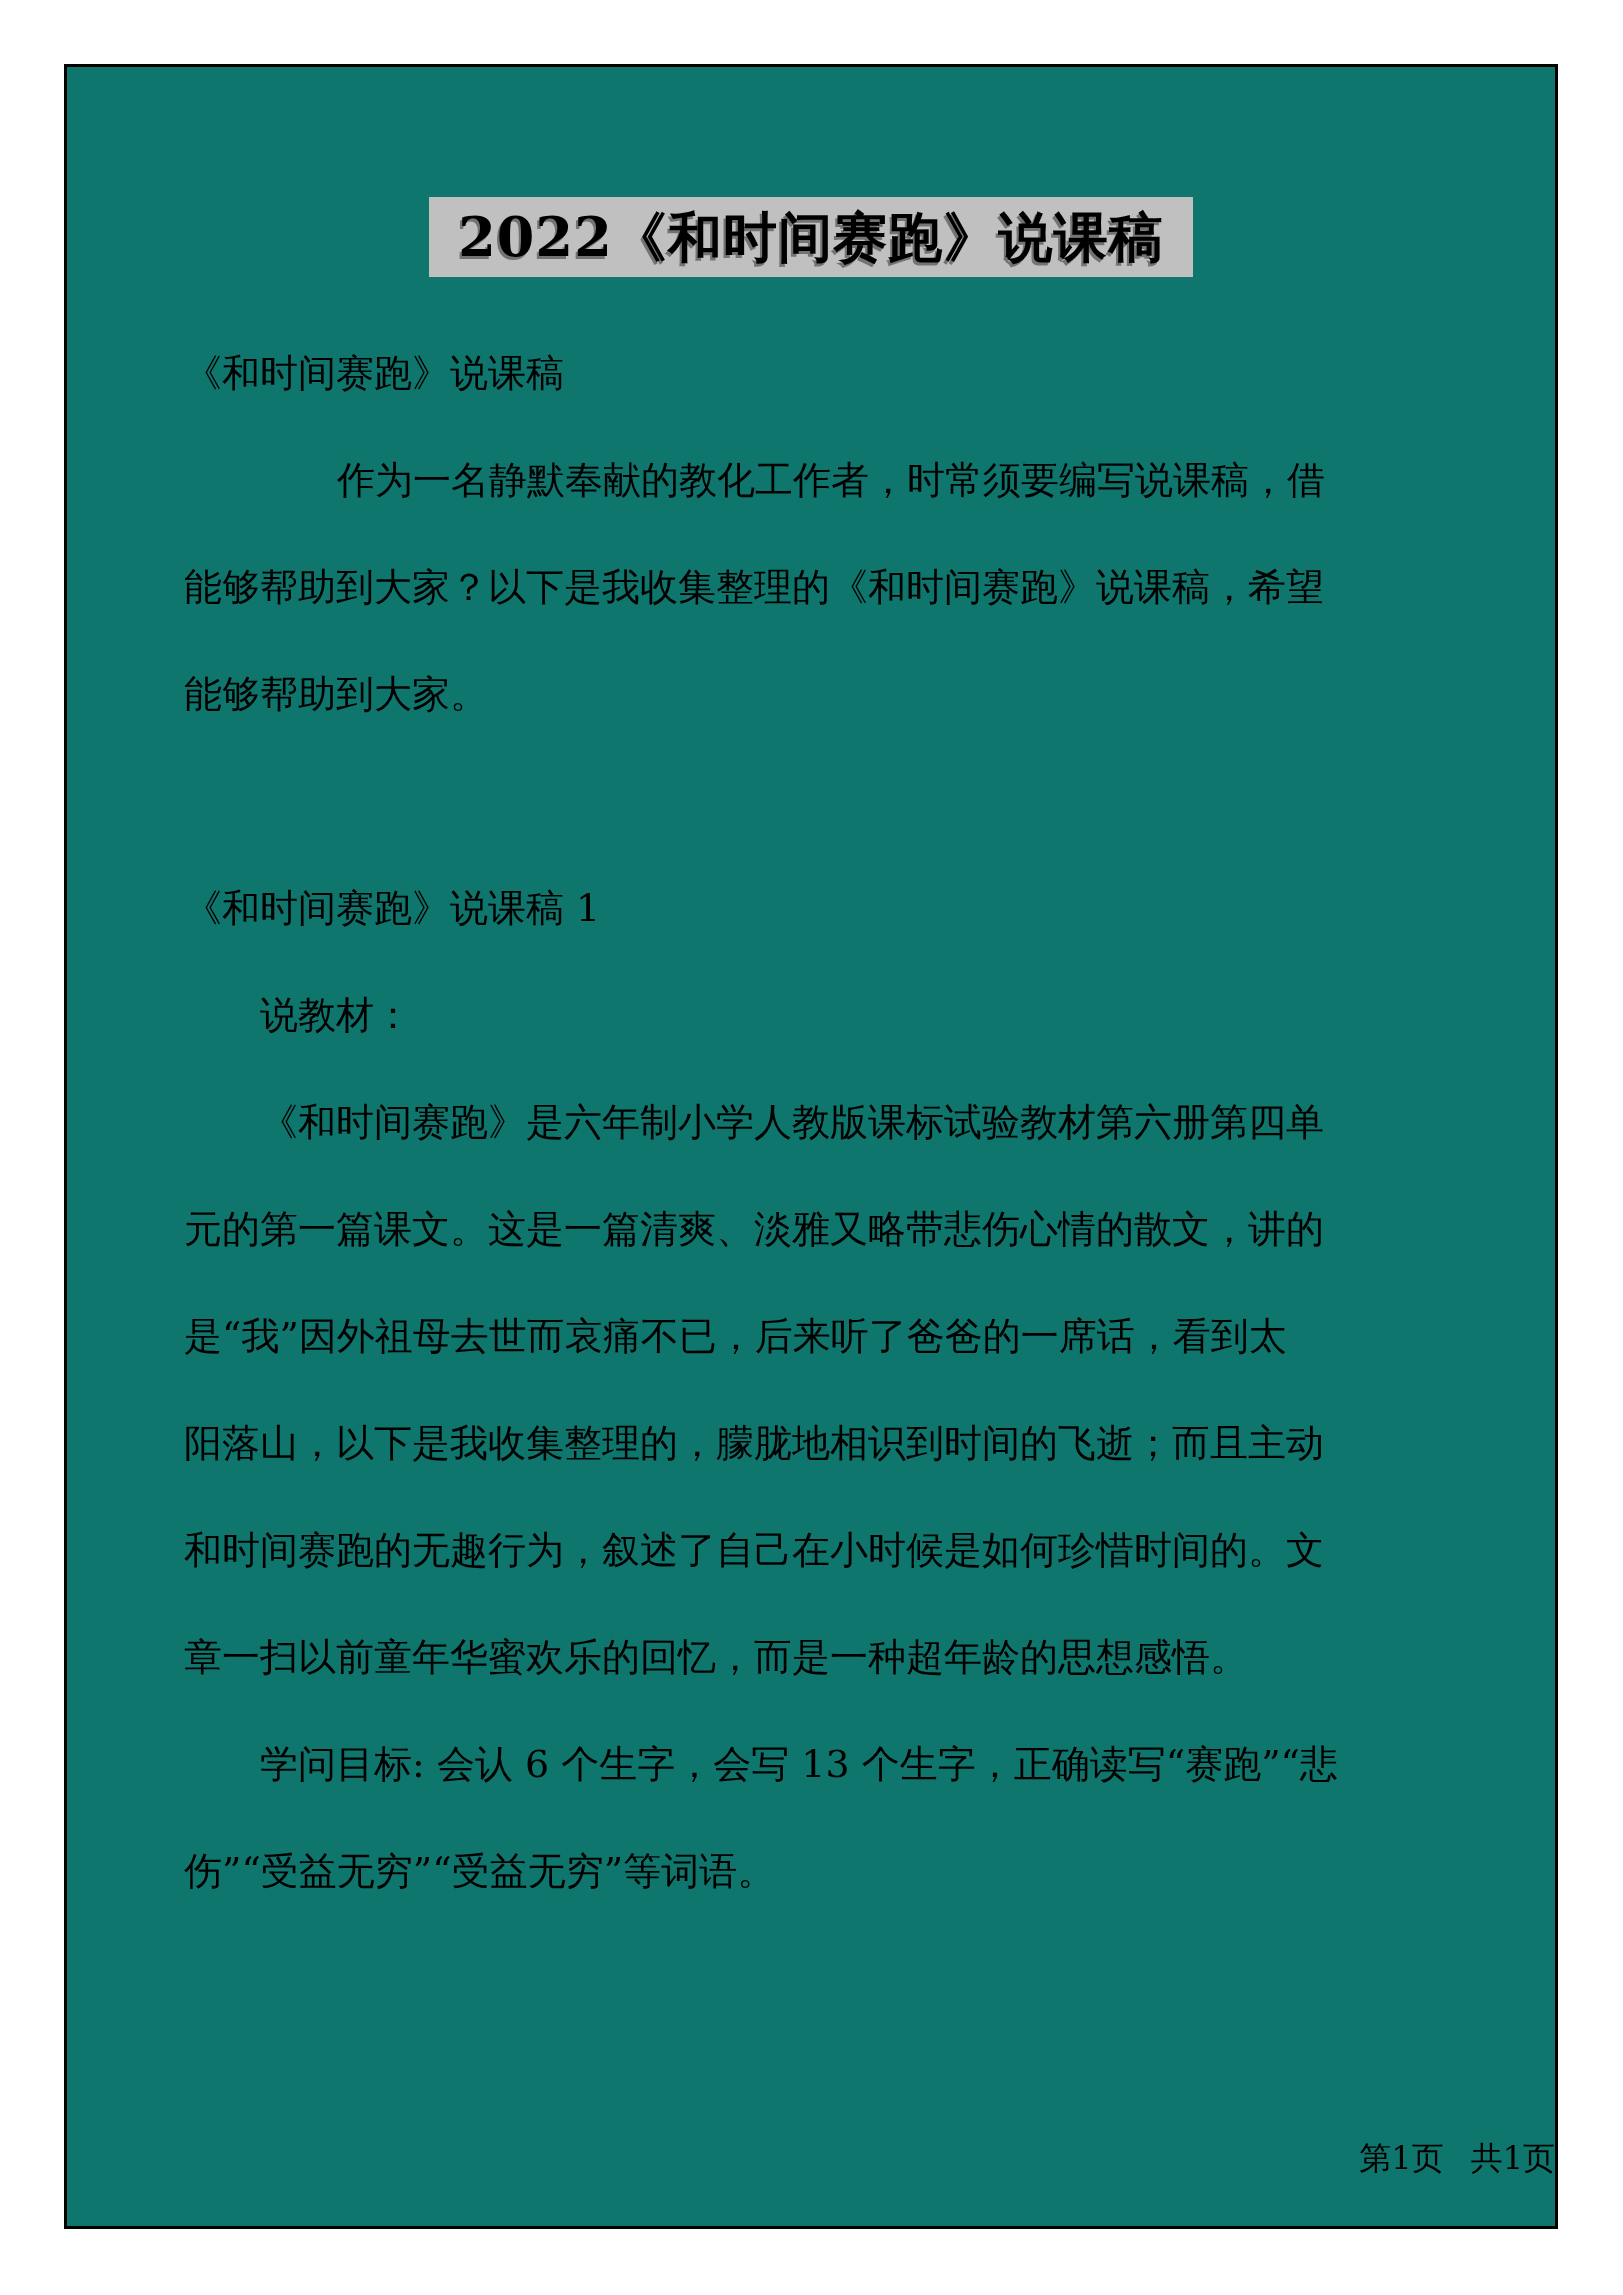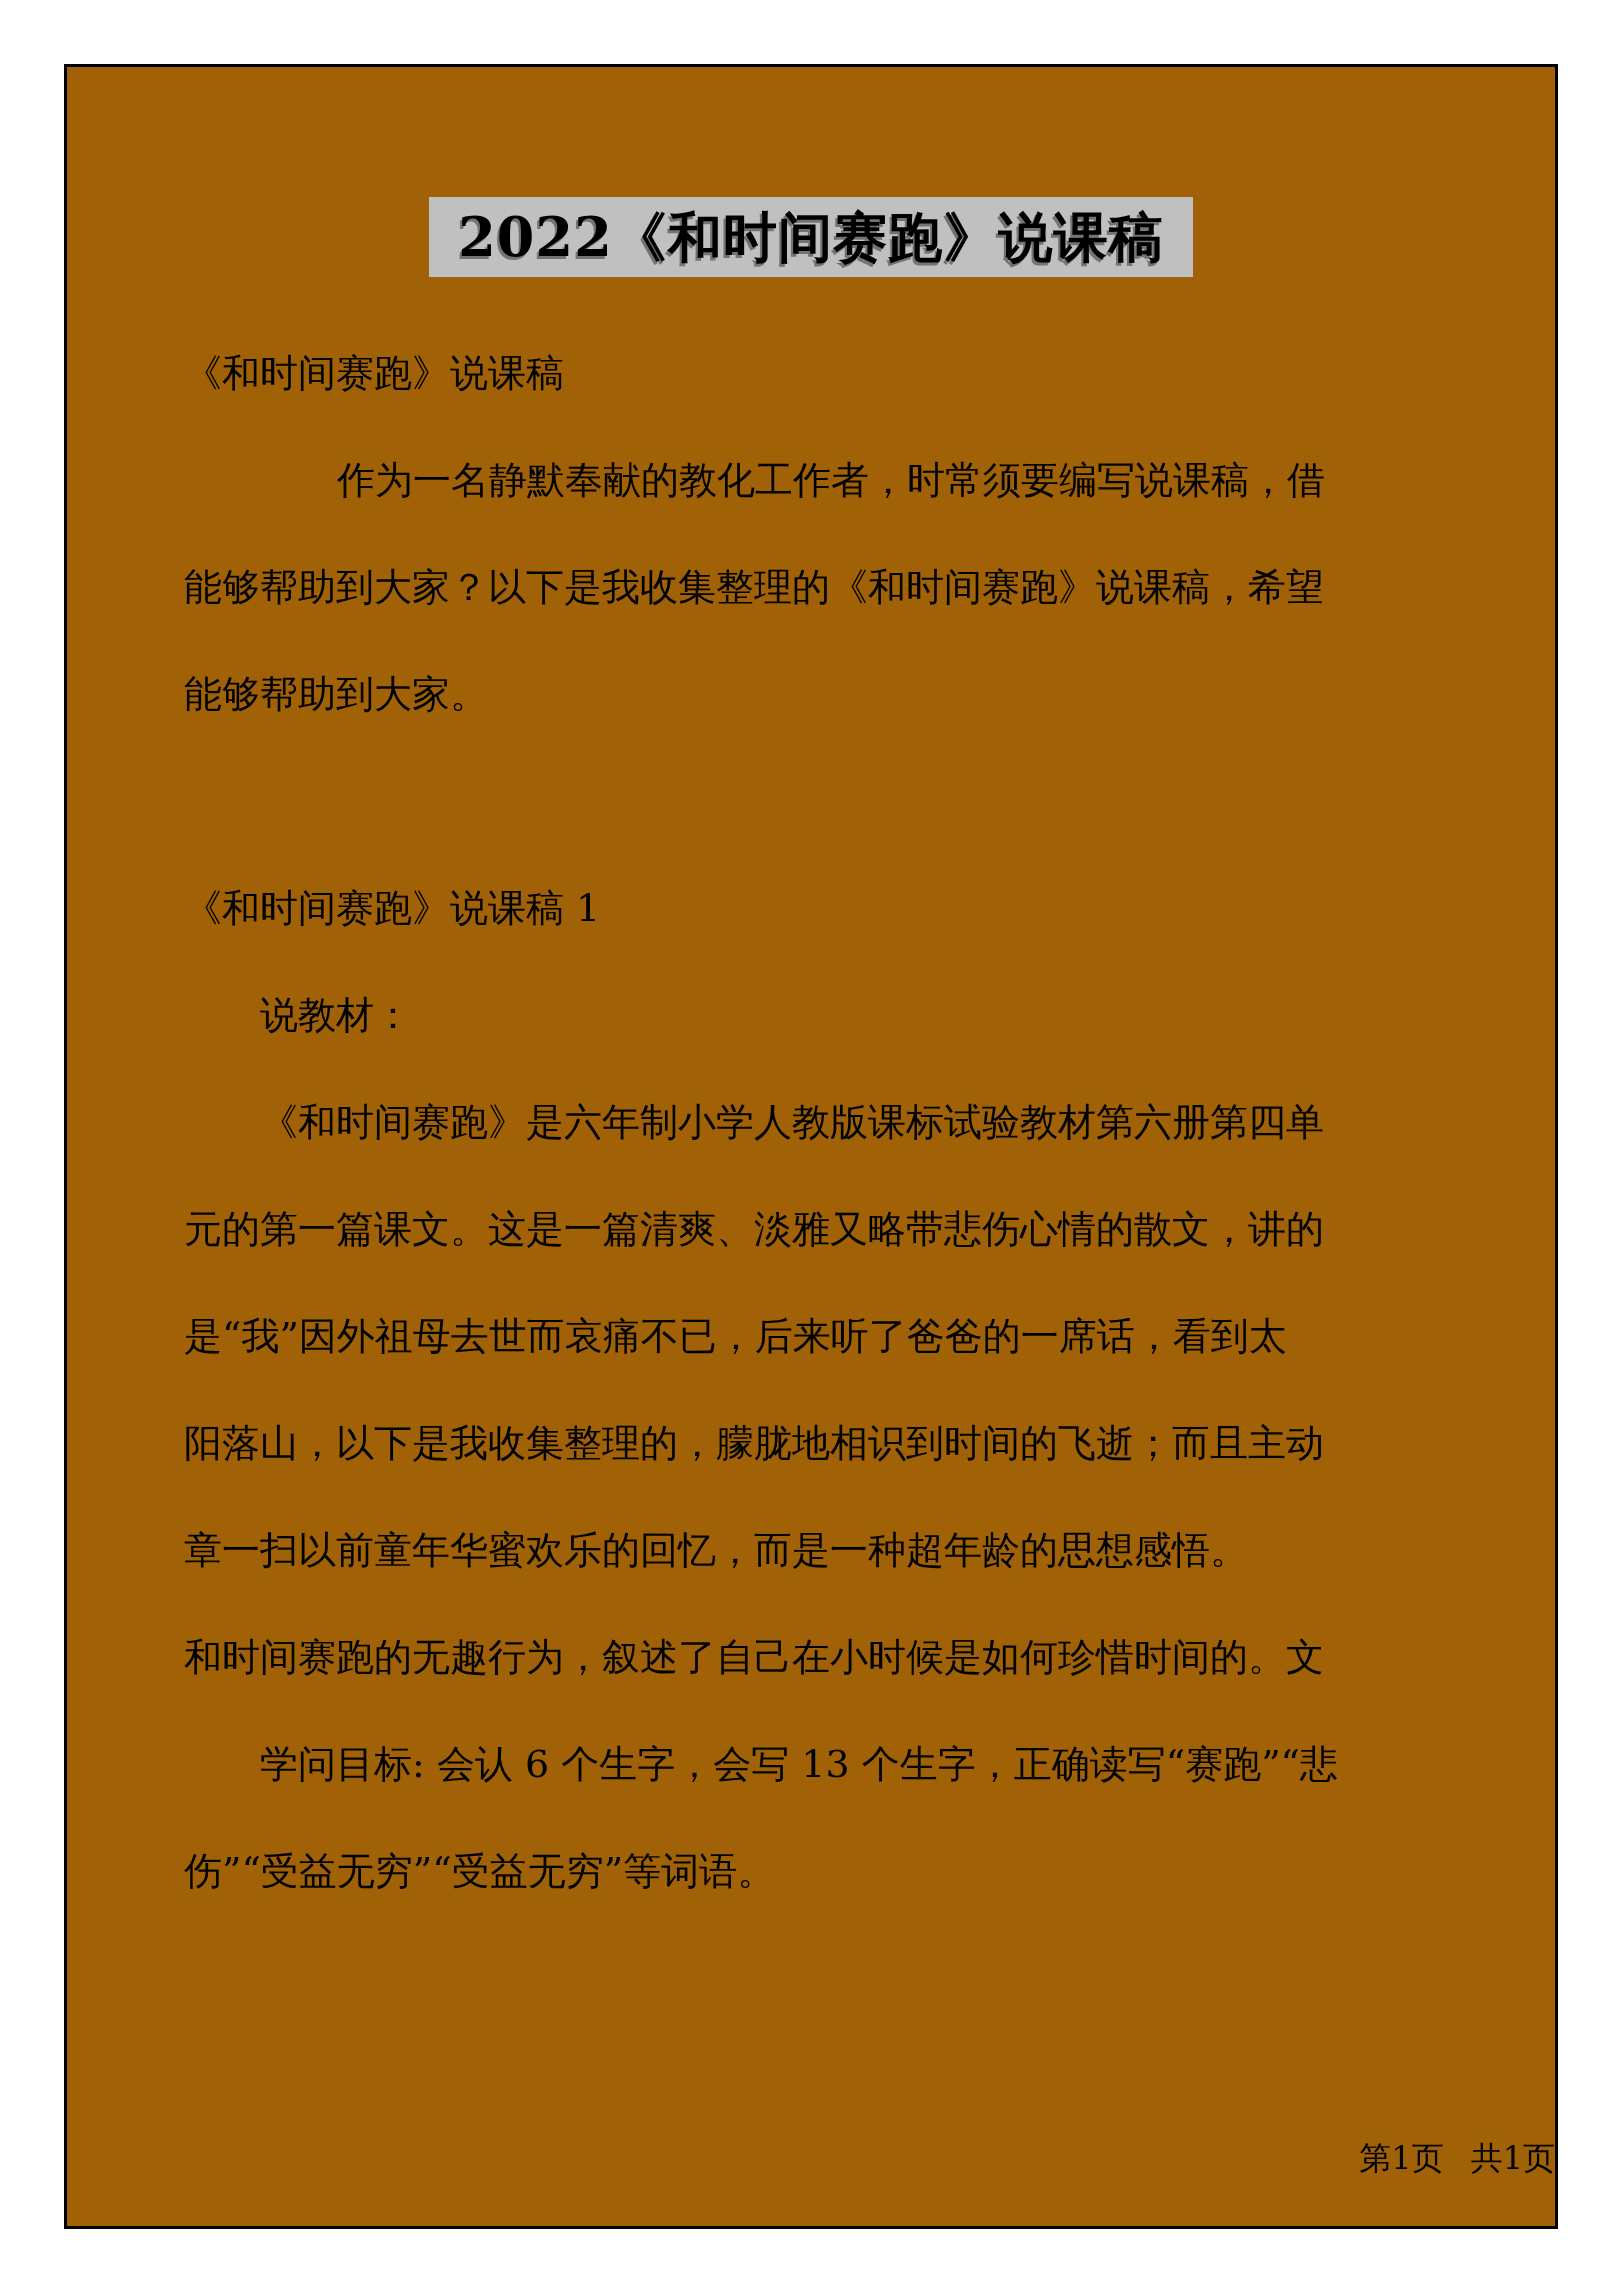--- a/index.html
+++ b/index.html
@@ -15,21 +15,21 @@
     font-family: "DejaVu Serif", "Liberation Serif", serif;
   }
   .page-border {
     position: absolute;
     left: 64px;
     top: 64px;
     width: 1494px;
     height: 2165px;
     border: 3.9px solid #000000;
     box-sizing: border-box;
-    background: #a16207;
+    background: #0f766e;
   }
   .title-row {
     margin-top: 130px;
     text-align: center;
   }
   .doc-title {
     display: inline-block;
     margin: 0;
     font-size: 54px;
     line-height: 80px;
@@ -81,22 +81,22 @@
       <div class="text-line indent-4">作为一名静默奉献的教化工作者，时常须要编写说课稿，借</div>
       <div class="text-line indent-0">能够帮助到大家？以下是我收集整理的《和时间赛跑》说课稿，希望</div>
       <div class="text-line indent-0">能够帮助到大家。</div>
       <div class="text-line indent-0">&nbsp;</div>
       <div class="text-line indent-0">《和时间赛跑》说课稿 1</div>
       <div class="text-line indent-2">说教材：</div>
       <div class="text-line indent-2">《和时间赛跑》是六年制小学人教版课标试验教材第六册第四单</div>
       <div class="text-line indent-0">元的第一篇课文。这是一篇清爽、淡雅又略带悲伤心情的散文，讲的</div>
       <div class="text-line indent-0">是“我”因外祖母去世而哀痛不已，后来听了爸爸的一席话，看到太</div>
       <div class="text-line indent-0">阳落山，以下是我收集整理的，朦胧地相识到时间的飞逝；而且主动</div>
+      <div class="text-line indent-0">和时间赛跑的无趣行为，叙述了自己在小时候是如何珍惜时间的。文</div>
       <div class="text-line indent-0">章一扫以前童年华蜜欢乐的回忆，而是一种超年龄的思想感悟。</div>
-      <div class="text-line indent-0">和时间赛跑的无趣行为，叙述了自己在小时候是如何珍惜时间的。文</div>
       <div class="text-line indent-2">学问目标: 会认 6 个生字，会写 13 个生字，正确读写“赛跑”“悲</div>
       <div class="text-line indent-0">伤”“受益无穷”“受益无穷”等词语。</div>
     </div>
 
   <div class="page-footer">
     <span>第1页</span><span class="footer-gap"></span><span>共1页</span>
   </div>
 
 </div>
 

